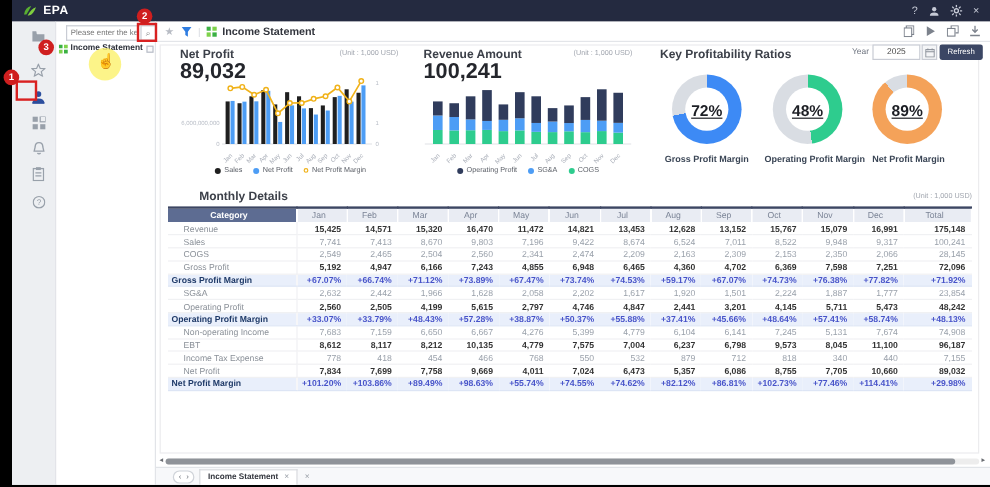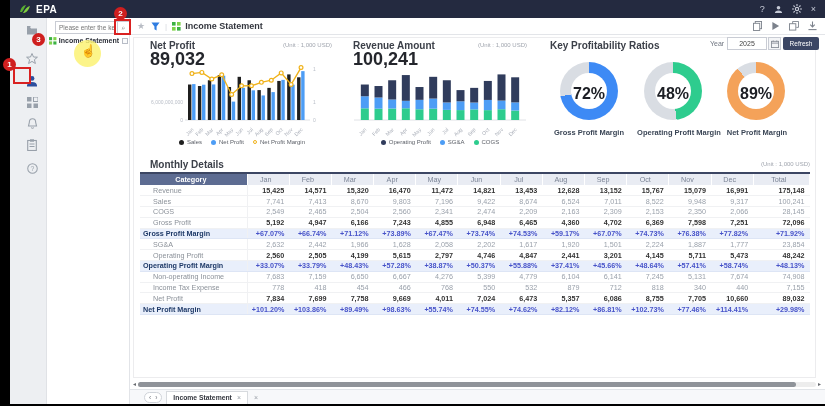--- a/index.html
+++ b/index.html
@@ -40,21 +40,21 @@
   .unit { position:absolute; font-size:6px; color:#a0a5ae; }
   .big-val { position:absolute; font-size:18px; font-weight:bold; color:#24262c; }
   .legend { position:absolute; display:flex; justify-content:center; gap:9px; font-size:6px; color:#5a5e66; align-items:center; }
   .lg-item { display:flex; align-items:center; gap:3px; }
   .lg-dot { width:5px; height:5px; border-radius:50%; display:inline-block; }
   .lg-ring { width:4px; height:4px; border-radius:50%; border:1.5px solid; background:#fff; display:inline-block; }
 
   
   .donut { position:absolute; width:58px; height:58px; border-radius:50%; }
   .donut::after { content:""; position:absolute; left:11px; top:11px; width:36px; height:36px; background:#fff; border-radius:50%; }
-  .donut-pct { position:absolute; width:58px; text-align:center; font-size:16px; font-weight:bold; color:#1c1e24; z-index:2; }
+  .donut-pct { position:absolute; width:58px; text-align:center; font-size:13px; font-weight:bold; color:#1c1e24; z-index:2;text-decoration:underline; }
   .donut-label { position:absolute; text-align:center; font-size:7.5px; font-weight:bold; color:#3b4656; }
 
   .year-label { position:absolute; font-size:7px; color:#6f7580; }
   .year-input { position:absolute; width:40px; height:13px; border:1px solid #c9ccd4; font-size:7px; text-align:center; color:#444; outline:none; }
   .cal-btn { position:absolute; width:13px; height:13px; border:1px solid #c9ccd4; background:#f4f5f7; display:flex; align-items:center; justify-content:center; }
   .refresh-btn { position:absolute; width:36px; height:13px; background:#3b4664; color:#fff; font-size:6.5px; border:none; border-radius:2px; cursor:pointer; }
 
   
   table.mdt { position:absolute; left:130px; top:172px; width:670px; border-collapse:collapse; table-layout:fixed; border-top:2px solid #3c4663; }
   .mdt th, .mdt td { font-size:7.2px; height:10.8px; padding:0 5px 0 0; overflow:hidden; white-space:nowrap; }
@@ -382,21 +382,21 @@
         <div class="donut-pct" style="left: 430px; top: 50px;">72%</div>
         <div class="donut-label" style="left: 414px; top: 93px; width: 90px;">Gross Profit Margin</div>
         <div class="donut" style="left: 514px; top: 27px; background: conic-gradient(rgb(46, 204, 142) 0deg, rgb(46, 204, 142) 48%, rgb(217, 221, 227) 48%, rgb(217, 221, 227) 100%);"></div>
         <div class="donut-pct" style="left: 514px; top: 50px;">48%</div>
         <div class="donut-label" style="left: 494px; top: 93px; width: 110px;">Operating Profit Margin</div>
         <div class="donut" style="left: 597px; top: 27px; background: conic-gradient(rgb(244, 162, 89) 0deg, rgb(244, 162, 89) 89%, rgb(217, 221, 227) 89%, rgb(217, 221, 227) 100%);"></div>
         <div class="donut-pct" style="left: 597px; top: 50px;">89%</div>
         <div class="donut-label" style="left: 582px; top: 93px; width: 90px;">Net Profit Margin</div>
       </div>
 
-    <div class="card-title" style="left:20px; top:124px;">Monthly Details</div>
+    <div class="card-title" style="left:36px; top:124px;">Monthly Details</div>
     <div class="unit" style="left:600px; top:126px; width:80px; text-align:right;">(Unit : 1,000 USD)</div>
   </div>
 
   <table class="mdt">
     <colgroup>
       <col style="width:16%">
         <col span="12" style="width:6.3%">
         <col style="width:8.4%">
     </colgroup>
     <thead>
@@ -555,20 +555,36 @@
           <td>4,276</td>
           <td>5,399</td>
           <td>4,779</td>
           <td>6,104</td>
           <td>6,141</td>
           <td>7,245</td>
           <td>5,131</td>
           <td>7,674</td>
           <td>74,908</td>
         </tr>
+        <tr class="r-bold">
+          <td class="lbl">EBT</td>
+          <td>8,612</td>
+          <td>8,117</td>
+          <td>8,212</td>
+          <td>10,135</td>
+          <td>4,779</td>
+          <td>7,575</td>
+          <td>7,004</td>
+          <td>6,237</td>
+          <td>6,798</td>
+          <td>9,573</td>
+          <td>8,045</td>
+          <td>11,100</td>
+          <td>96,187</td>
+        </tr>
         <tr class="r-normal">
           <td class="lbl">Income Tax Expense</td>
           <td>778</td>
           <td>418</td>
           <td>454</td>
           <td>466</td>
           <td>768</td>
           <td>550</td>
           <td>532</td>
           <td>879</td>

